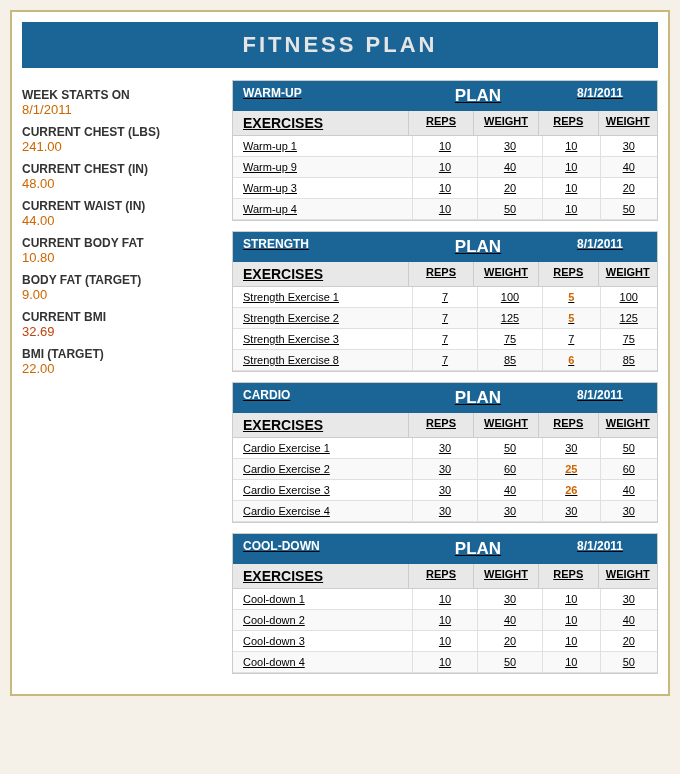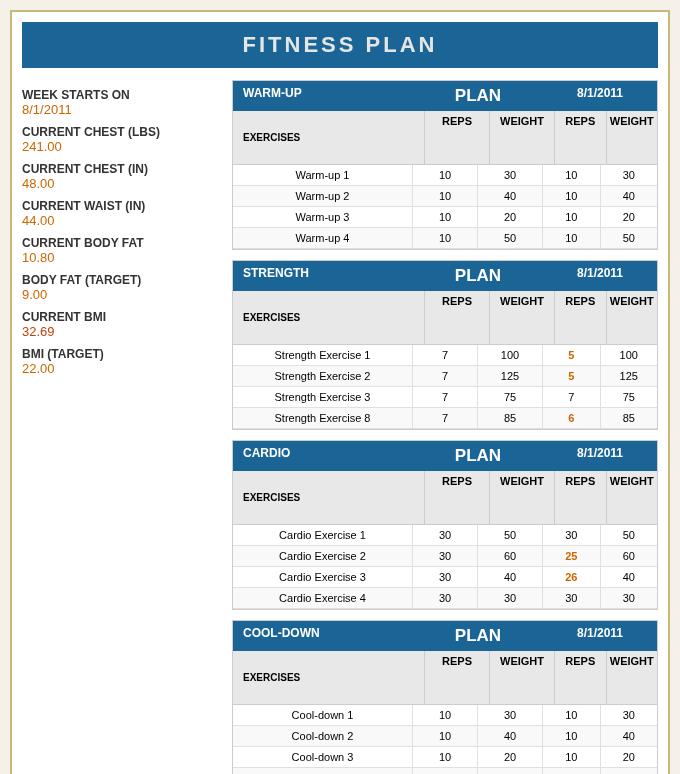--- a/index.html
+++ b/index.html
@@ -46,20 +46,21 @@
       color: #cc6600;
       font-size: 13px;
       font-weight: normal;
       display: block;
     }
     .right-panel {
       flex: 1;
     }
     .section {
       margin-bottom: 10px;
+      text-decoration: underline;
     }
     .section-header-row {
       display: flex;
     }
     .section-title-cell {
       background: #1a6496;
       color: white;
       font-weight: bold;
       font-size: 12px;
       padding: 5px 10px;
@@ -84,25 +85,25 @@
       padding: 5px 0;
       text-align: center;
       flex: 1;
     }
     .col-headers {
       display: flex;
       background: #e8e8e8;
       border-bottom: 1px solid #ccc;
     }
     .col-ex {
-      width: 192px;
-      flex-shrink: 0;
-      font-weight: bold;
-      font-size: 10px;
-      padding: 21px 10px;
+      width: 176px;
+      flex-shrink: 0;
+      font-weight: bold;
+      font-size: 14px;
+      padding: 4px 10px;
       border-right: 1px solid #ccc;
     }
     .col-reps {
       width: 65px;
       flex-shrink: 0;
       font-weight: bold;
       font-size: 11px;
       padding: 4px 0;
       text-align: center;
       border-right: 1px solid #ccc;
@@ -135,21 +136,20 @@
       display: flex;
       border-bottom: 1px solid #e0e0e0;
     }
     .data-row:nth-child(even) { background: #f9f9f9; }
     .cell-ex {
       width: 180px;
       flex-shrink: 0;
       font-size: 11px;
       padding: 4px 10px;
       border-right: 1px solid #e0e0e0;
-      text-align: center;
     }
     .cell-reps {
       width: 65px;
       flex-shrink: 0;
       font-size: 11px;
       padding: 4px 0;
       text-align: center;
       border-right: 1px solid #e0e0e0;
     }
     .cell-weight {
@@ -228,21 +228,21 @@
           <div class="col-weight2">WEIGHT</div>
         </div>
         <div class="data-row">
           <div class="cell-ex">Warm-up 1</div>
           <div class="cell-reps">10</div>
           <div class="cell-weight">30</div>
           <div class="cell-reps2">10</div>
           <div class="cell-weight2">30</div>
         </div>
         <div class="data-row">
-          <div class="cell-ex">Warm-up 2</div>
+          <div class="cell-ex">Warm-up 9</div>
           <div class="cell-reps">10</div>
           <div class="cell-weight">40</div>
           <div class="cell-reps2">10</div>
           <div class="cell-weight2">40</div>
         </div>
         <div class="data-row">
           <div class="cell-ex">Warm-up 3</div>
           <div class="cell-reps">10</div>
           <div class="cell-weight">20</div>
           <div class="cell-reps2">10</div>

